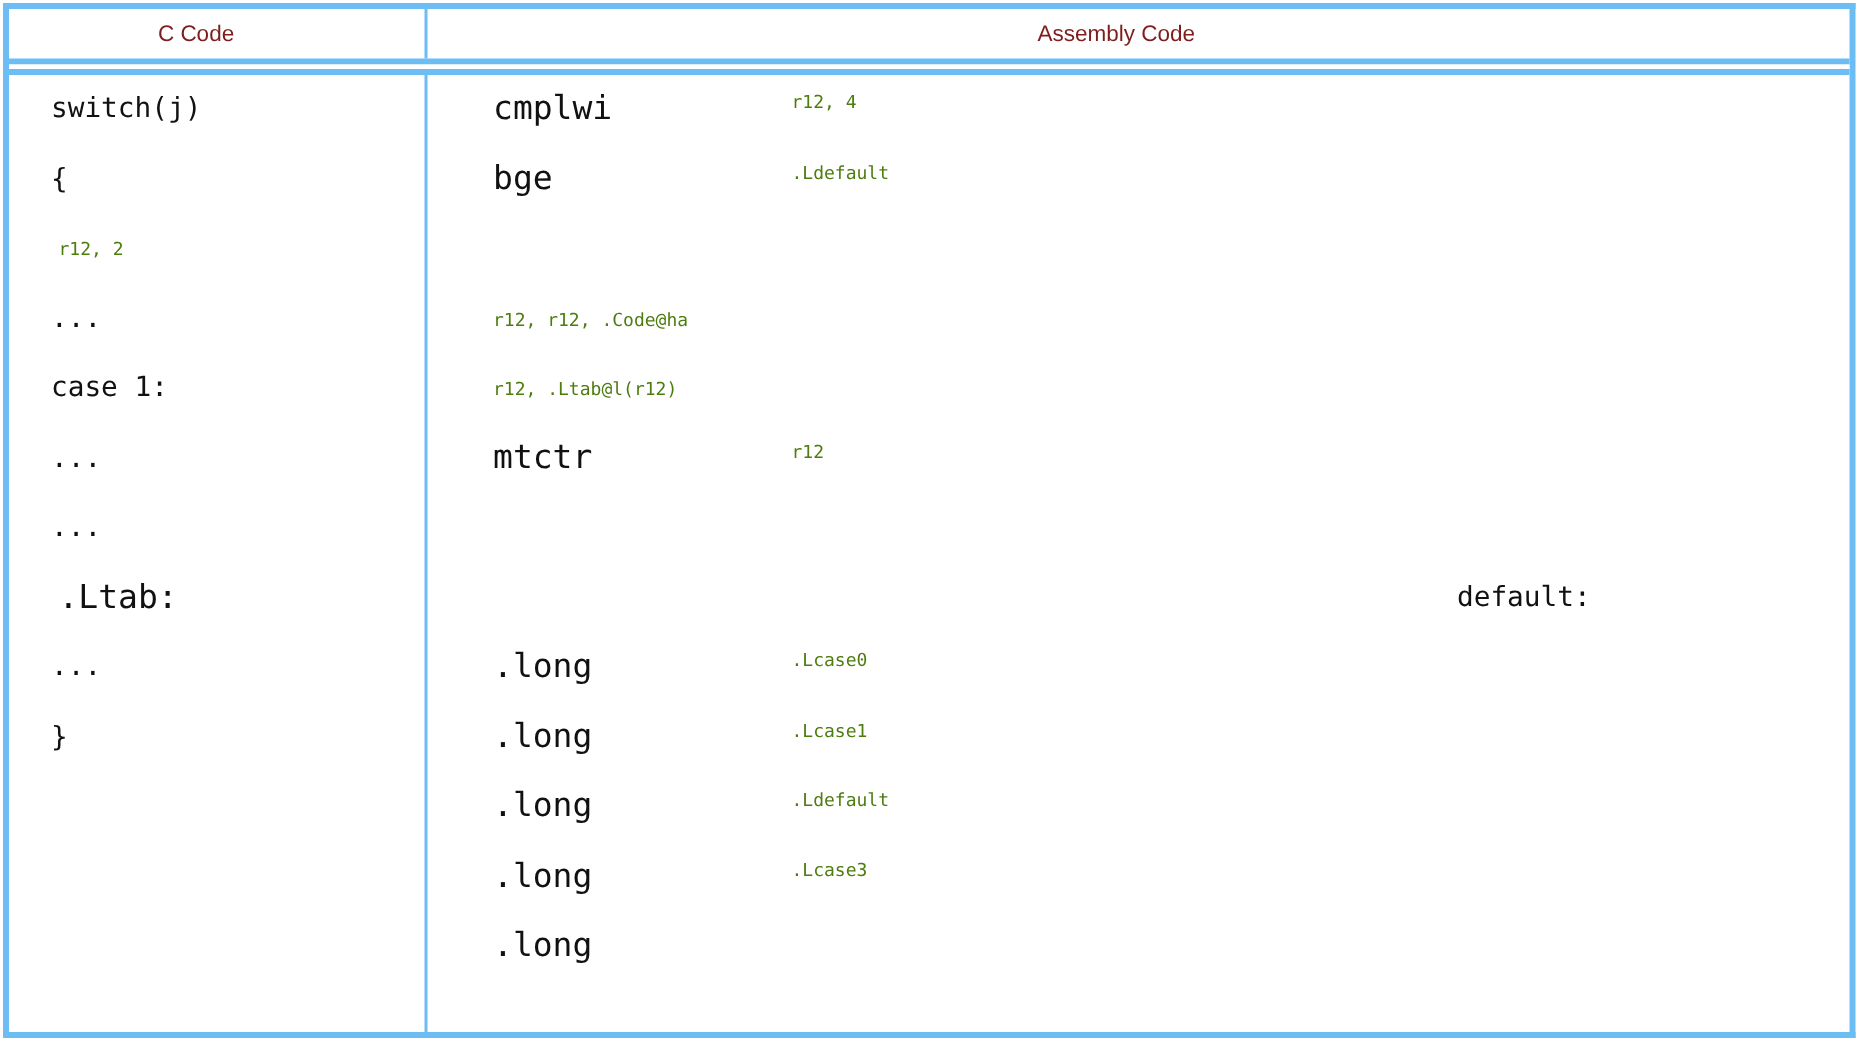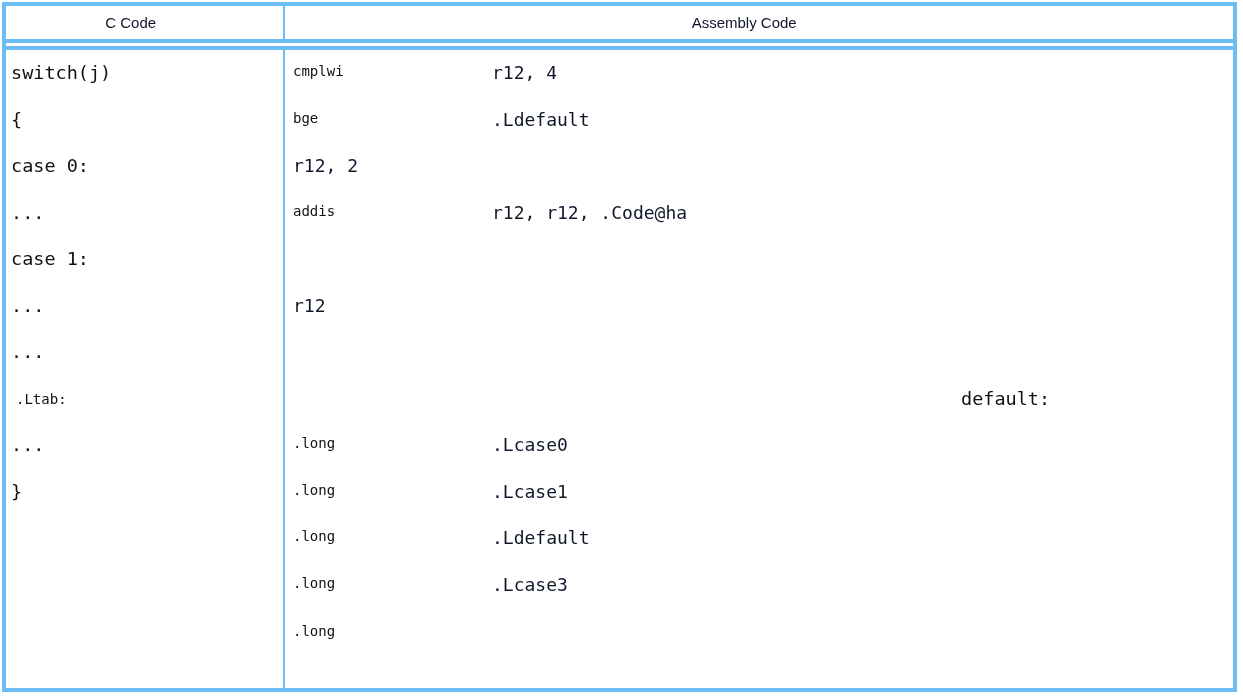--- a/index.html
+++ b/index.html
@@ -52,21 +52,21 @@
     width: 1227px;
     height: 33px;
     display: flex;
   }
   .header-cell {
     display: flex;
     align-items: center;
     justify-content: center;
     font-family: "Liberation Sans", sans-serif;
     font-size: 15px;
-    color: #0f172a;
+    color: #7f1d1d;
     height: 33px;
     box-sizing: border-box;
   }
   .header-cell.c-col { width: 277px; }
   .header-cell.asm-col { width: 1086px; }
 
   .header-divider {
     position: absolute;
     left: 281px;
     top: 4px;
@@ -128,46 +128,47 @@
     display: flex;
     height: 46.5px;
     align-items: center;
   }
   .cell {
     font-family: "DejaVu Sans Mono", "Liberation Mono", monospace;
     font-size: 18.5px;
     color: #111111;
     white-space: pre;
     line-height: 1;
+    margin-left: 23px;
   }
   .c-cell {
     width: 277px;
     box-sizing: border-box;
     padding-left: 5px;
   }
   .asm-cell {
     width: 950px;
     box-sizing: border-box;
     padding-left: 10px;
     display: flex;
   }
   .mnemonic {
     display: inline-block;
     width: 199px;
     flex: 0 0 199px;
     font-family: "DejaVu Sans Mono", "Liberation Mono", monospace;
-    font-size: 14px;
+    font-size: 22px;
     color: #111111;
     white-space: pre;
   }
   .operands {
     display: inline-block;
     font-family: "DejaVu Sans Mono", "Liberation Mono", monospace;
-    font-size: 18px;
-    color: #0f172a;
+    font-size: 12px;
+    color: #4d7c0f;
     white-space: pre;
   }
 </style>
 </head>
 <body>
 
 <div id="table-wrap">
 
   <div class="frame-top"></div>
   <div class="frame-bottom"></div>
@@ -189,34 +190,33 @@
     <div class="rows" id="rows-container">
         <div class="code-row">
           <div class="cell c-cell">switch(j)</div>
           <div class="cell asm-cell"><span class="mnemonic">cmplwi</span><span class="operands">r12, 4</span></div>
         </div>
         <div class="code-row">
           <div class="cell c-cell">{</div>
           <div class="cell asm-cell"><span class="mnemonic">bge</span><span class="operands">.Ldefault</span></div>
         </div>
         <div class="code-row">
-          <div class="cell c-cell">case 0:</div>
           <div class="cell asm-cell"><span class="operands">r12, 2</span></div>
         </div>
         <div class="code-row">
           <div class="cell c-cell">...</div>
-          <div class="cell asm-cell"><span class="mnemonic">addis</span><span class="operands">r12, r12, .Code@ha</span></div>
+          <div class="cell asm-cell"><span class="operands">r12, r12, .Code@ha</span></div>
         </div>
         <div class="code-row">
           <div class="cell c-cell">case 1:</div>
-          <div class="cell asm-cell"></div>
-        </div>
-        <div class="code-row">
-          <div class="cell c-cell">...</div>
-          <div class="cell asm-cell"><span class="operands">r12</span></div>
+          <div class="cell asm-cell"><span class="operands">r12, .Ltab@l(r12)</span></div>
+        </div>
+        <div class="code-row">
+          <div class="cell c-cell">...</div>
+          <div class="cell asm-cell"><span class="mnemonic">mtctr</span><span class="operands">r12</span></div>
         </div>
         <div class="code-row">
           <div class="cell c-cell">...</div>
         </div>
         <div class="code-row">
           <div class="cell asm-cell"><span class="mnemonic">.Ltab:</span><span class="operands"></span></div>
           <div class="cell c-cell">default:</div>
         </div>
         <div class="code-row">
           <div class="cell c-cell">...</div>

